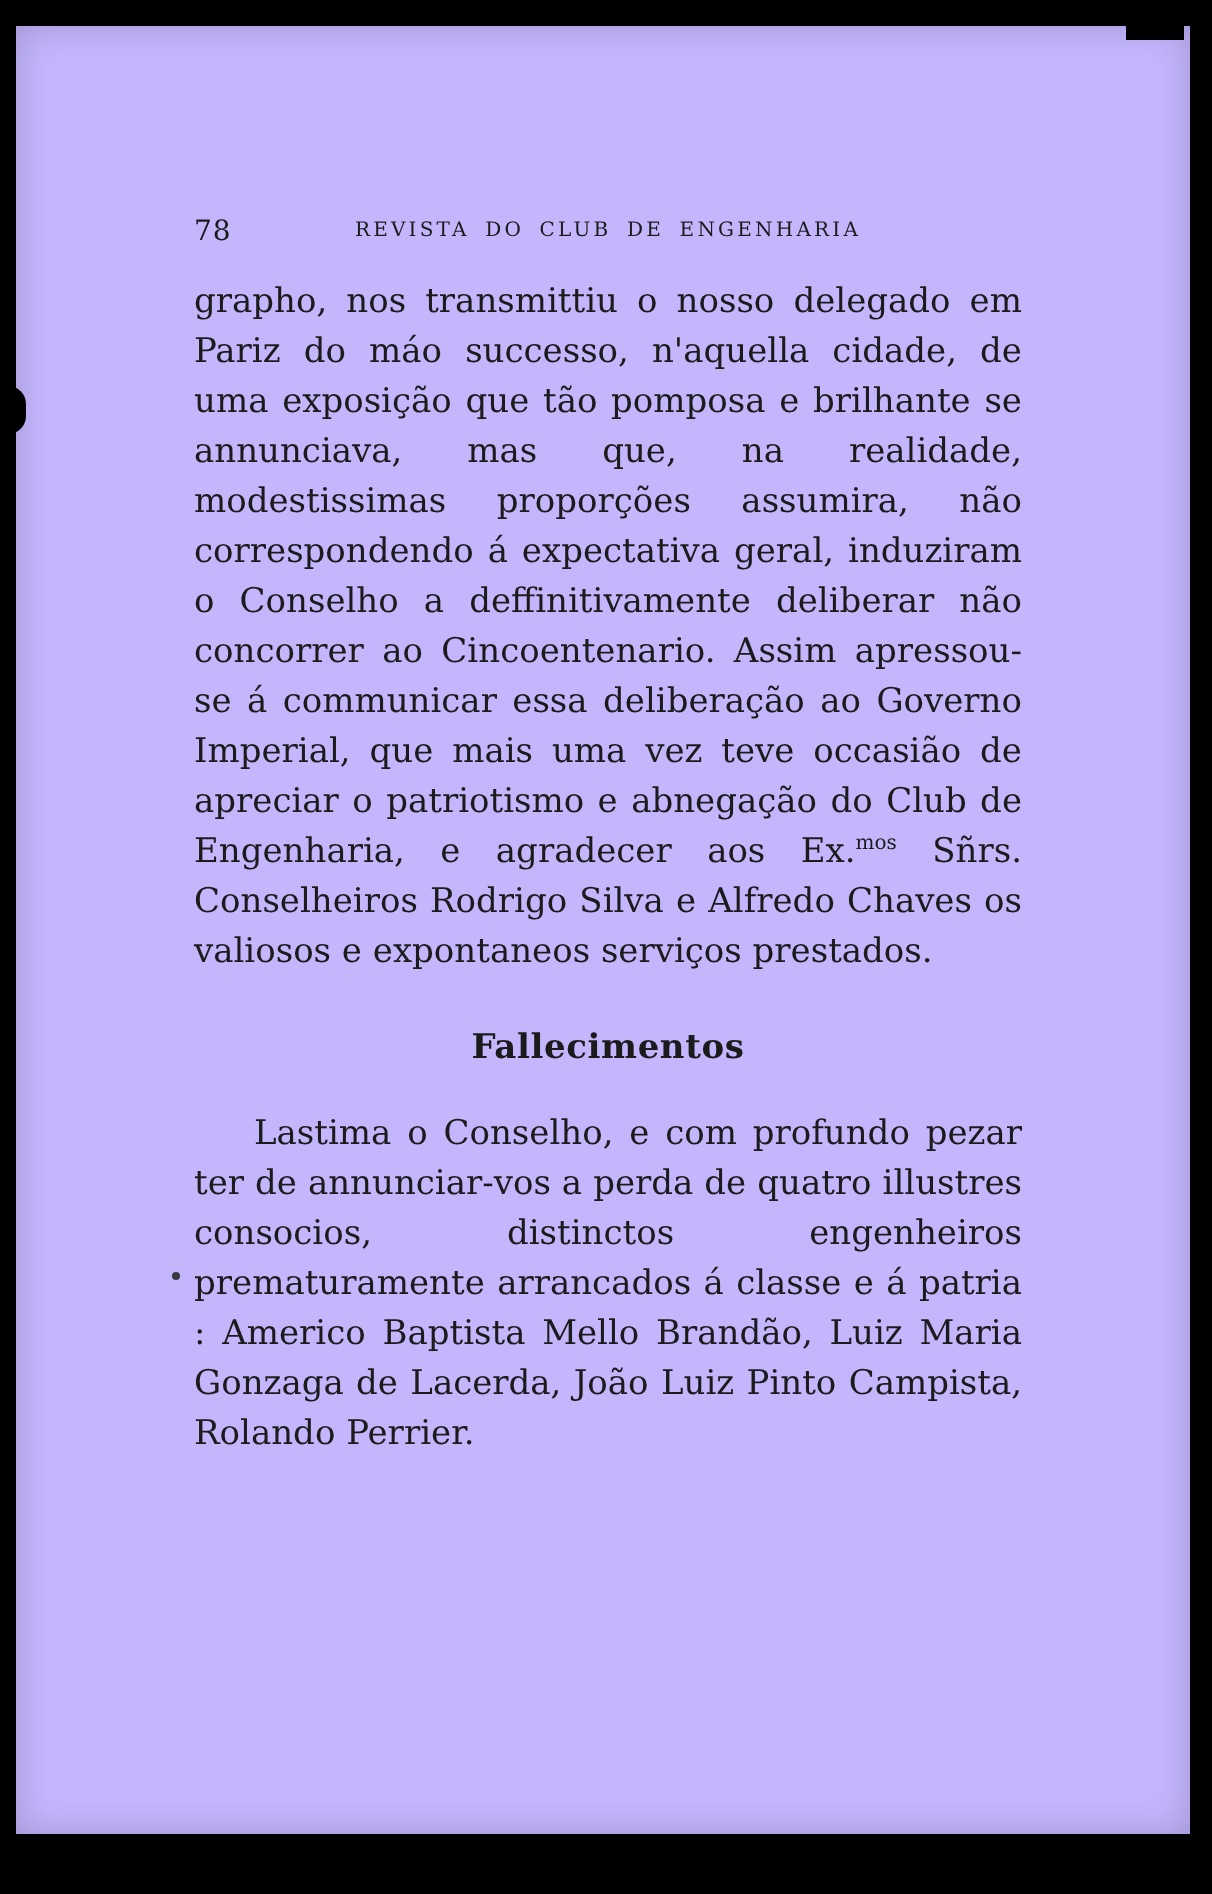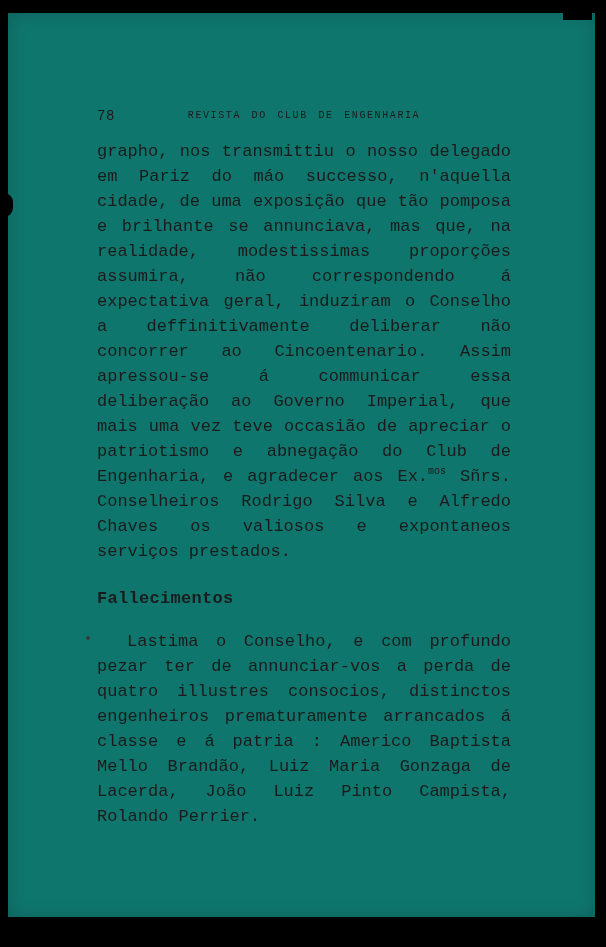--- a/index.html
+++ b/index.html
@@ -11,23 +11,22 @@
     position: relative;
     overflow: hidden;
     font-family: "DejaVu Serif", "Liberation Serif", serif;
   }
   .scan-page {
     position: absolute;
     left: 8px;
     top: 13px;
     right: 11px;
     bottom: 30px;
-    background: #0f766e;
+    background: #c4b5fd;
     box-shadow: inset 0 0 18px rgba(0,0,0,0.18);
-    font-family: Liberation Mono, monospace;
   }
   .page-inner {
     padding: 94px 84px 0 89px;
     color: #1b1b1b;
   }
   .header-row {
     position: relative;
     height: 18px;
     margin-bottom: 14px;
   }
@@ -53,20 +52,21 @@
     text-align: justify;
     margin: 0 0 7px 0;
   }
   .para.indent { text-indent: 30px; }
   .para sup {
     font-size: 10px;
     line-height: 0;
     vertical-align: super;
   }
   .section-heading {
+    text-align: center;
     font-size: 17px;
     font-weight: bold;
     letter-spacing: 0.3px;
     margin: 25px 0 21px 0;
   }
   
   .artifact {
     position: absolute;
     background: #000;
   }

